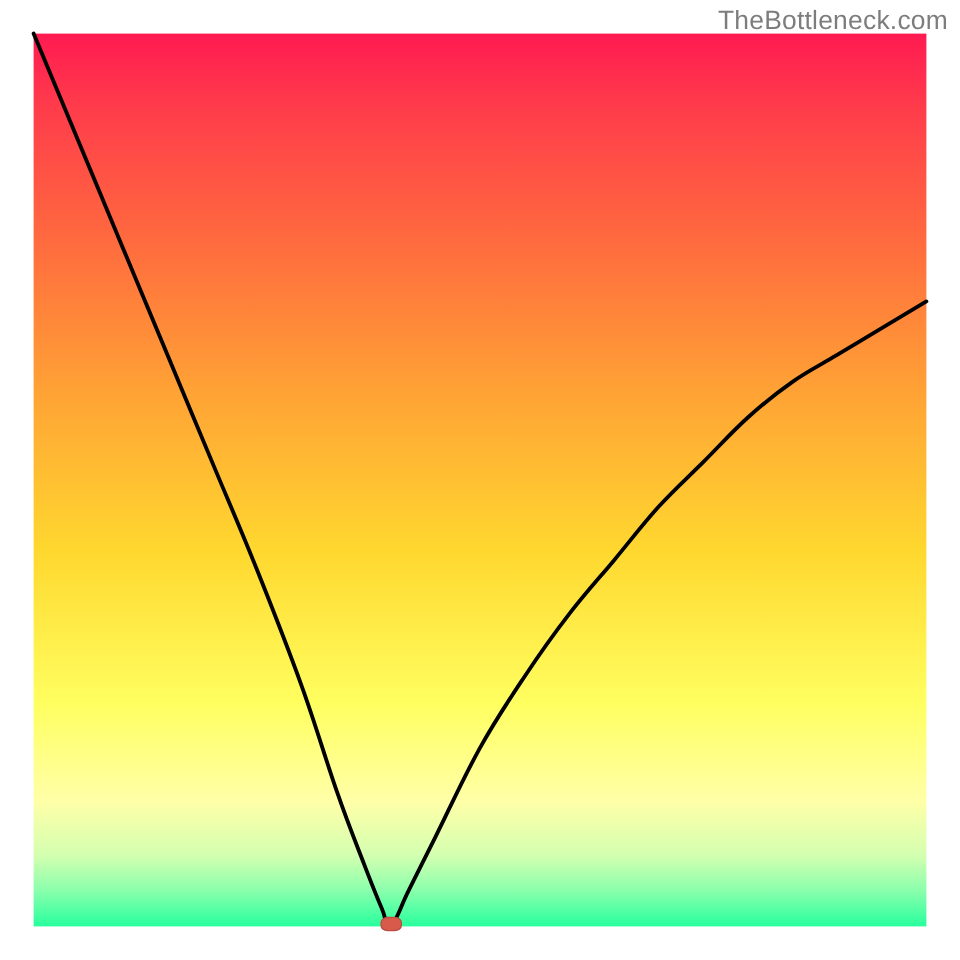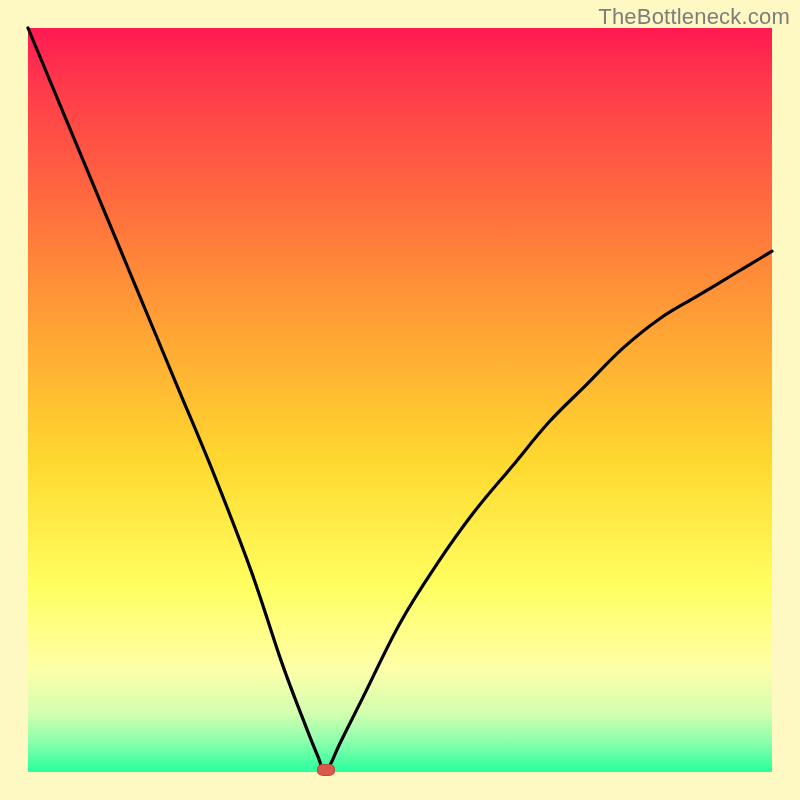--- a/index.html
+++ b/index.html
@@ -10,21 +10,21 @@
     background: #000;
     overflow: hidden;
     font-family: Arial, Helvetica, sans-serif;
   }
   .frame {
     position: absolute;
     left: 0;
     top: 0;
     width: 800px;
     height: 800px;
-    background: #fef9c3;
+    background: #ffffff;
   }
   .plot {
     position: absolute;
     left: 28px;
     top: 28px;
     width: 744px;
     height: 744px;
     
     background: linear-gradient(to bottom,
       #ff1a51 0%,

